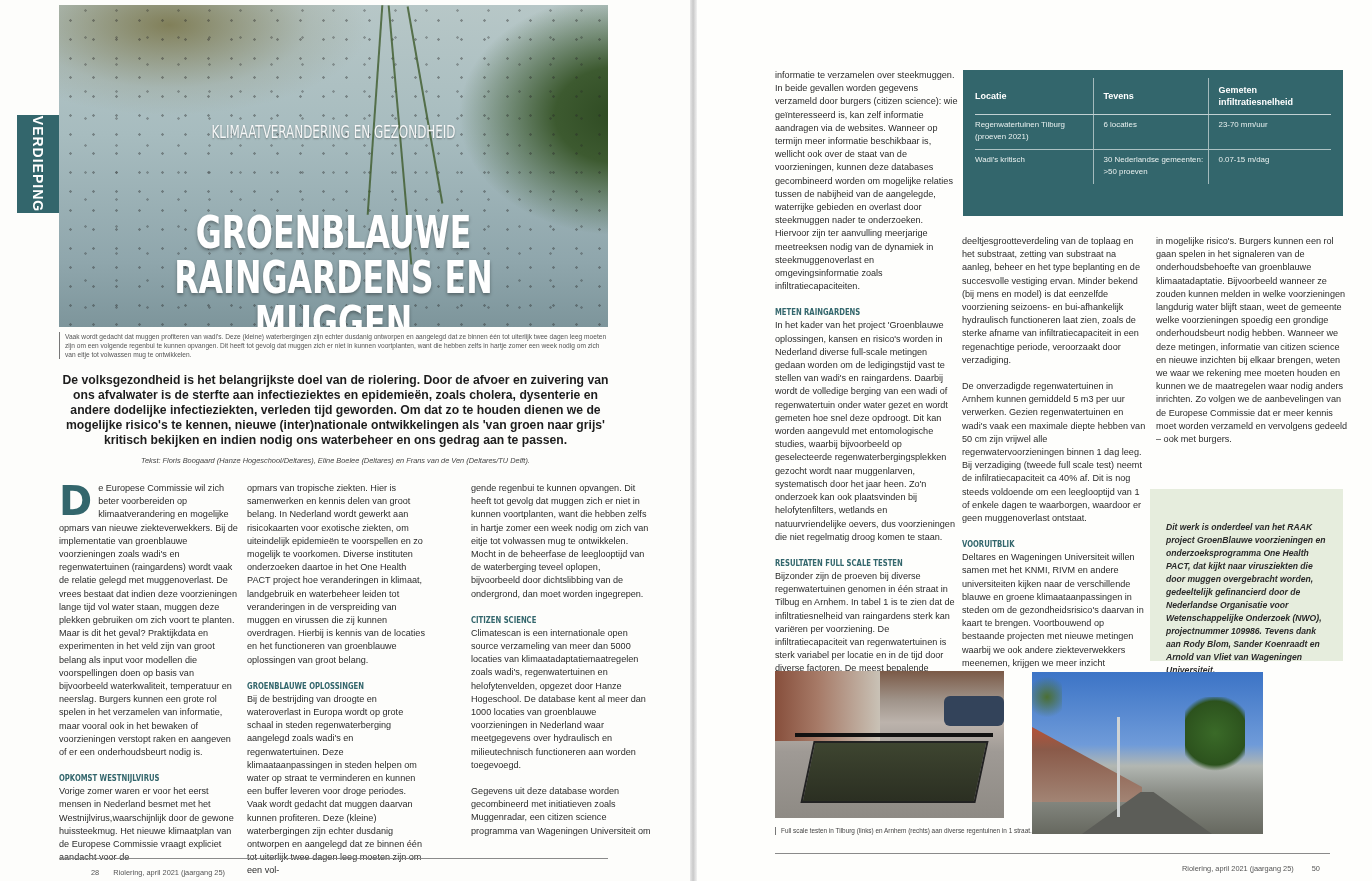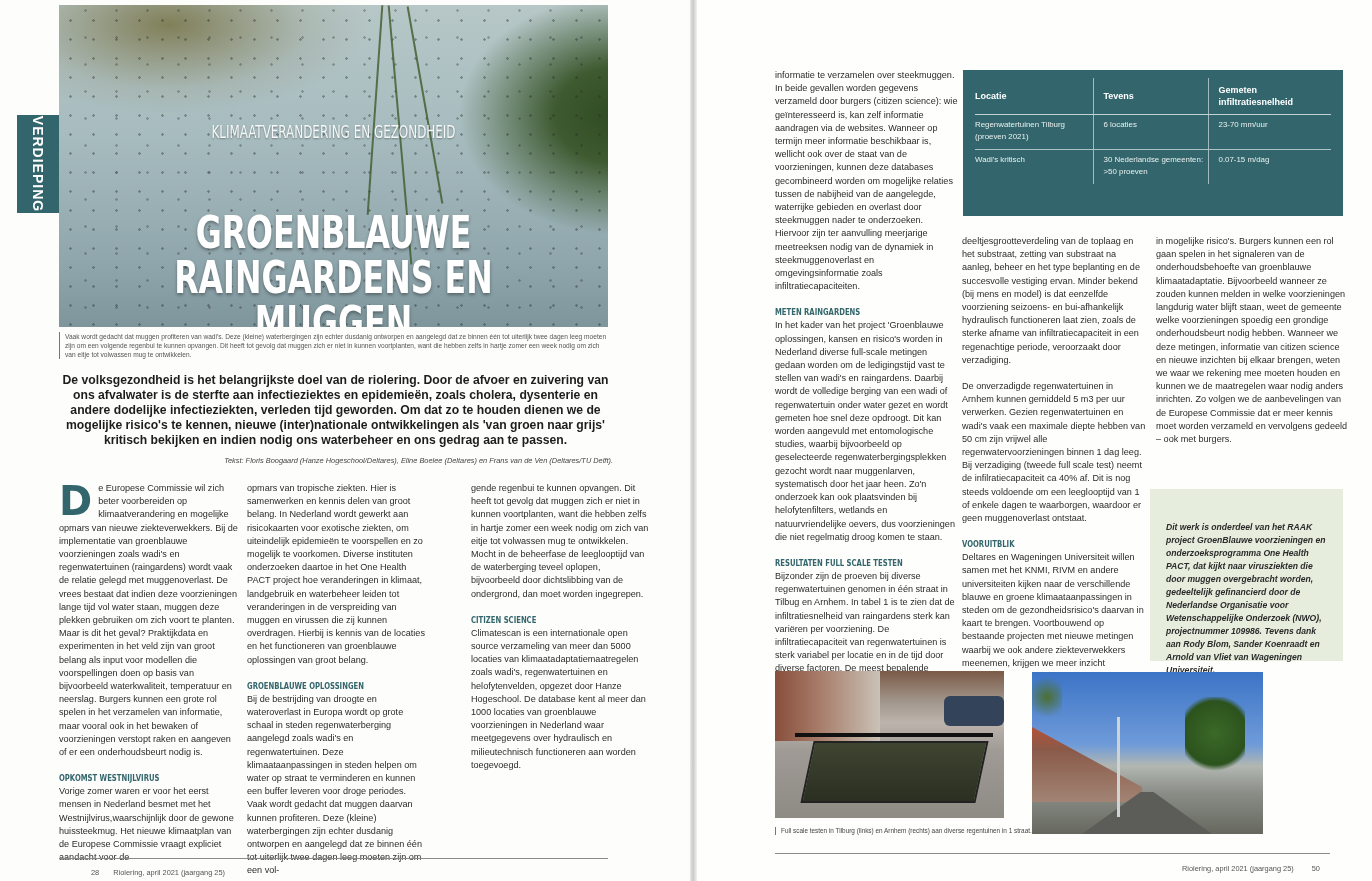--- a/index.html
+++ b/index.html
@@ -31,21 +31,21 @@
 
   .side-tab { position: absolute; left: 17px; top: 115px; width: 42px; height: 98px; background: #33666c; }
   .side-tab span { position: absolute; left: 50%; top: 50%; transform: translate(-50%,-50%) rotate(90deg);
     color: #ffffff; font-weight: bold; font-size: 14px; letter-spacing: 1px; white-space: nowrap; }
 
   .hero-caption { position: absolute; left: 59px; top: 332px; width: 550px; font-size: 6.6px; line-height: 9px; color: #555;
     border-left: 1px solid #777; padding-left: 5px; }
 
   .intro { position: absolute; left: 58px; top: 373px; width: 555px; text-align: center; font-weight: bold;
     font-size: 12.2px; line-height: 15px; color: #1d1d1d; }
-  .byline { position: absolute; left: 58px; top: 456px; width: 555px; text-align: right; font-style: italic; font-size: 7.4px; color: #444; }
+  .byline { position: absolute; left: 58px; top: 456px; width: 555px; text-align: center; font-style: italic; font-size: 7.4px; color: #444; }
 
   .col { position: absolute; font-size: 9.1px; line-height: 13.2px; color: #2b2b2b; }
   .col p { margin-bottom: 13px; }
   .col h4 { font-family: "DejaVu Sans", sans-serif; font-size: 8.4px; font-weight: bold; color: #33666c; letter-spacing: 0; transform-origin: left; transform: scaleX(.82); white-space: nowrap; line-height: 13px; }
   .dropcap { float: left; font-family: "DejaVu Sans", sans-serif; font-weight: bold; font-size: 40px; line-height: 34px; color: #33666c; margin: 2px 6px 0 0; }
 
   .rule { position: absolute; height: 1px; background: #8a8a8a; }
   .folio { position: absolute; font-size: 7.4px; color: #555; }
   .folio b { font-weight: normal; margin-right: 14px; }
 
@@ -113,20 +113,21 @@
   <div class="col" style="left:247px;top:482px;width:180px;">
     <p>opmars van tropische ziekten. Hier is samenwerken en kennis delen van groot belang. In Nederland wordt gewerkt aan risicokaarten voor exotische ziekten, om uiteindelijk epidemieën te voorspellen en zo mogelijk te voorkomen. Diverse instituten onderzoeken daartoe in het One Health PACT project hoe veranderingen in klimaat, landgebruik en waterbeheer leiden tot veranderingen in de verspreiding van muggen en virussen die zij kunnen overdragen. Hierbij is kennis van de locaties en het functioneren van groenblauwe oplossingen van groot belang.</p>
     <h4>GROENBLAUWE OPLOSSINGEN</h4>
     <p>Bij de bestrijding van droogte en wateroverlast in Europa wordt op grote schaal in steden regenwaterberging aangelegd zoals wadi's en regenwatertuinen. Deze klimaataanpassingen in steden helpen om water op straat te verminderen en kunnen een buffer leveren voor droge periodes. Vaak wordt gedacht dat muggen daarvan kunnen profiteren. Deze (kleine) waterbergingen zijn echter dusdanig ontworpen en aangelegd dat ze binnen één tot uiterlijk twee dagen leeg moeten zijn om een vol-</p>
   </div>
 
   <div class="col" style="left:435px;top:482px;width:180px;margin-left:36px;">
     <p>gende regenbui te kunnen opvangen. Dit heeft tot gevolg dat muggen zich er niet in kunnen voortplanten, want die hebben zelfs in hartje zomer een week nodig om zich van eitje tot volwassen mug te ontwikkelen. Mocht in de beheerfase de leeglooptijd van de waterberging teveel oplopen, bijvoorbeeld door dichtslibbing van de ondergrond, dan moet worden ingegrepen.</p>
     <h4>CITIZEN SCIENCE</h4>
     <p>Climatescan is een internationale open source verzameling van meer dan 5000 locaties van klimaatadaptatiemaatregelen zoals wadi's, regenwatertuinen en helofytenvelden, opgezet door Hanze Hogeschool. De database kent al meer dan 1000 locaties van groenblauwe voorzieningen in Nederland waar meetgegevens over hydraulisch en milieutechnisch functioneren aan worden toegevoegd.</p>
+    <p>Gegevens uit deze database worden gecombineerd met initiatieven zoals Muggenradar, een citizen science programma van Wageningen Universiteit om</p>
   </div>
 
   <div class="rule" style="left:59px;top:858px;width:549px;"></div>
   <div class="folio" style="left:59px;top:868px;margin-left:32px;">
     <b>28</b><span>Riolering, april 2021 (jaargang 25)</span>
   </div>
 </div>
 
 <div class="spine"></div>
 

